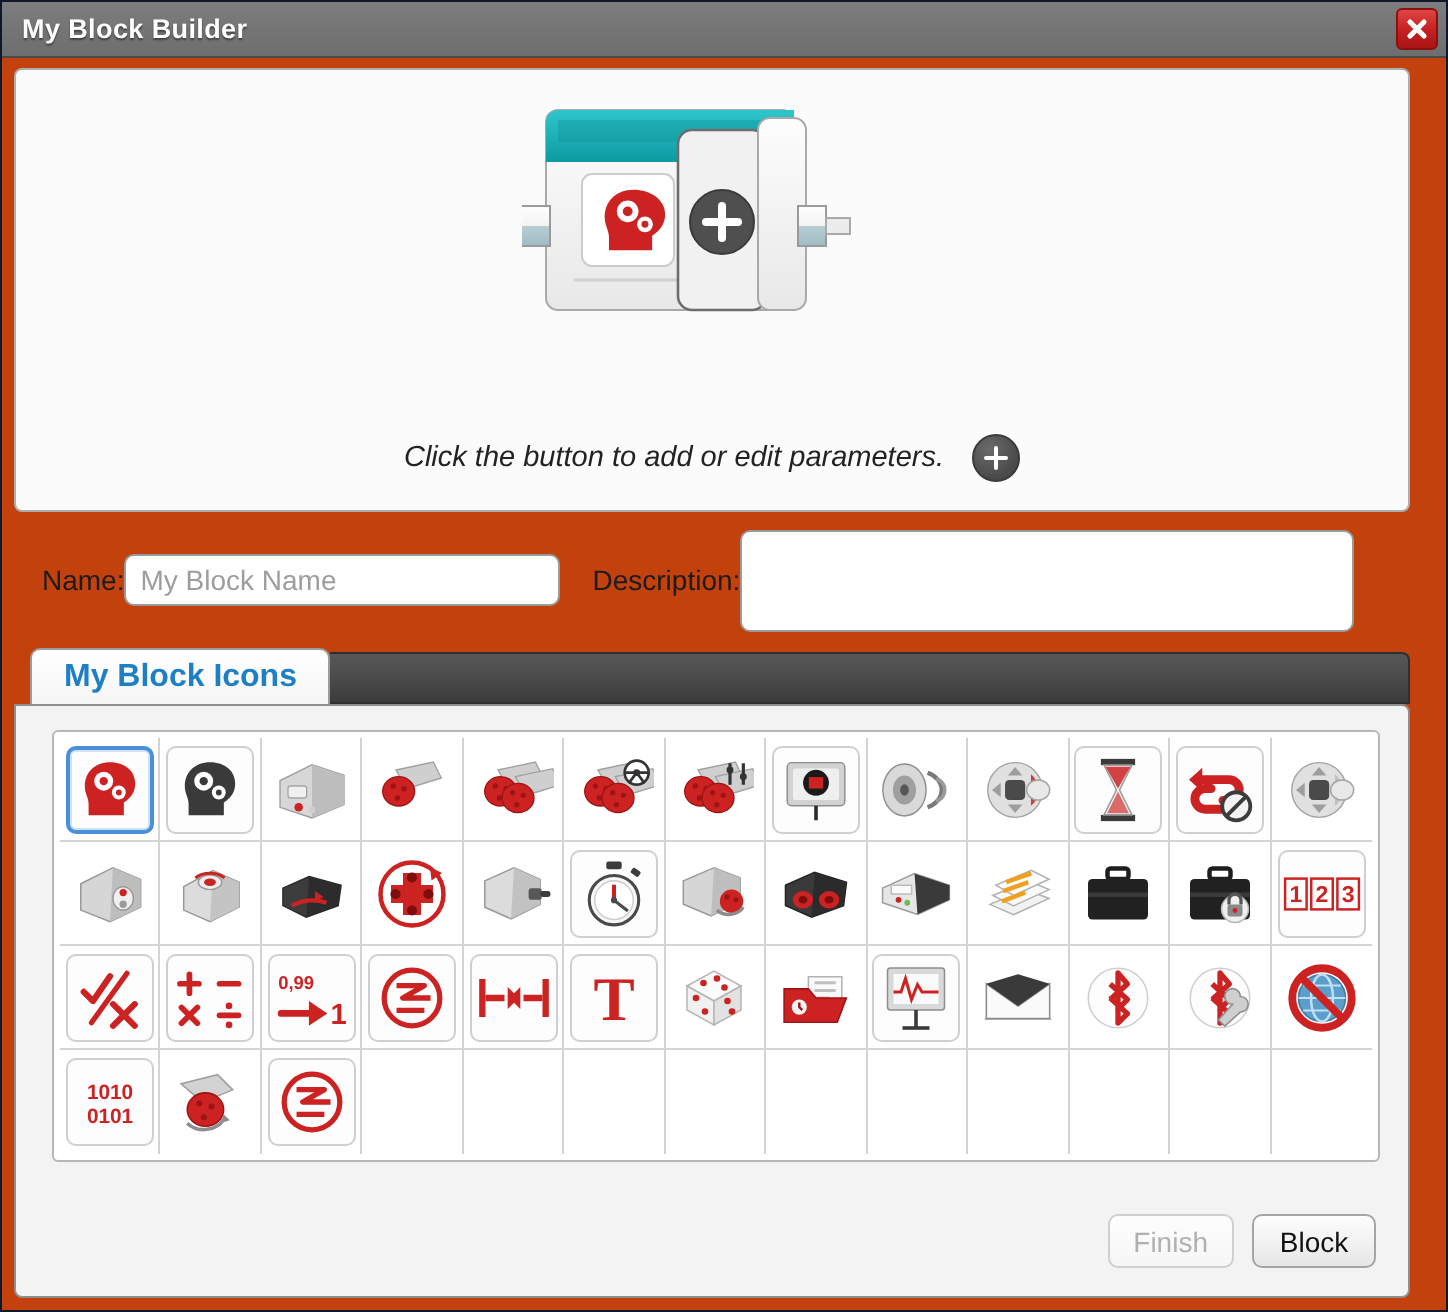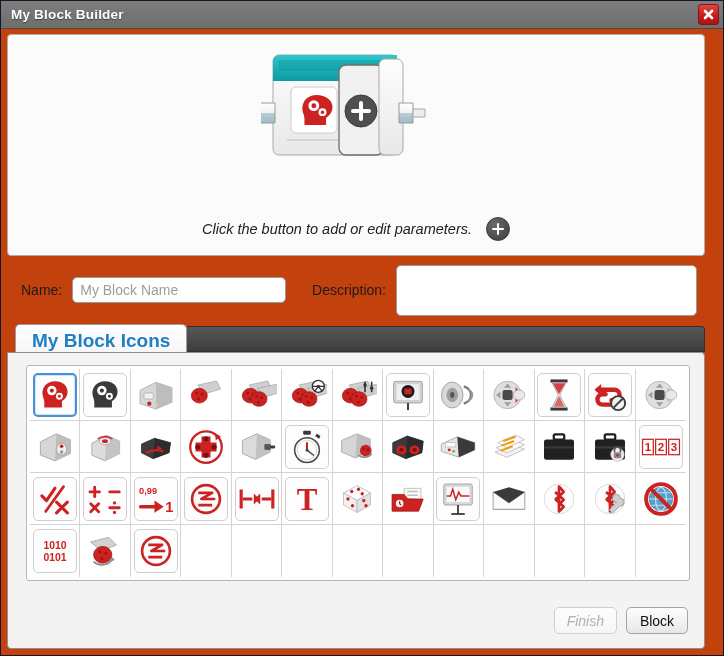--- a/index.html
+++ b/index.html
@@ -90,21 +90,20 @@
     content: ""; position: absolute;
     width: 2.5px; height: 12px; background: #fff; border-radius: 1px;
   }
   .plus-circle { position: relative; }
   
   .form-row {
     height: 68px;
     flex: 0 0 68px;
     display: flex; align-items: center;
     padding: 0 8px 0 14px;
-    gap: 10px;
   }
   .form-label {
     font-size: 14px; color: #1c1c1c;
   }
   .name-input {
     width: 218px; height: 26px;
     border: 1px solid #9a9a9a;
     border-radius: 5px;
     background: #ffffff;
     padding: 0 7px;
@@ -136,28 +135,28 @@
   .tab-rest {
     flex: 1 1 auto; height: 26px;
     background: linear-gradient(to bottom, #575757 0%, #4b4b4b 48%, #3c3c3c 100%);
     border: 1px solid #2f2f2f;
     border-left: none;
     border-top-right-radius: 4px;
   }
   .tab {
     height: 28px;
     padding: 0 16px;
-    display: flex; align-items: flex-end;
+    display: flex; align-items: center;
     background: linear-gradient(to bottom, #ffffff 0%, #f6f6f6 100%);
     border: 1px solid #9c9c9c;
     border-bottom: none;
     border-top-left-radius: 5px;
     border-top-right-radius: 5px;
     color: #1f7fc4;
-    font-size: 19px;
+    font-size: 16px;
     font-weight: bold;
     cursor: pointer;
     margin-left: 8px;
   }
   .tab-panel {
     flex: 1 1 auto;
     background: #f3f3f3;
     border: 1px solid #8f8f8f;
     border-top: 1px solid #8f8f8f;
     border-radius: 0 4px 4px 4px;
@@ -223,21 +222,20 @@
     font-size: 14px;
     font-family: "Liberation Sans", sans-serif;
     color: #111;
     cursor: pointer;
   }
   .btn.disabled {
     color: #b0b0b0;
     border-color: #cfcfcf;
     cursor: default;
     background: linear-gradient(to bottom, #fdfdfd 0%, #f6f6f6 100%);
-    font-style: italic;
   }
 </style>
 </head>
 <body>
 
 <div class="window">
 
   <div class="titlebar">
     <span class="title">My Block Builder</span>
     <div class="close-btn">

